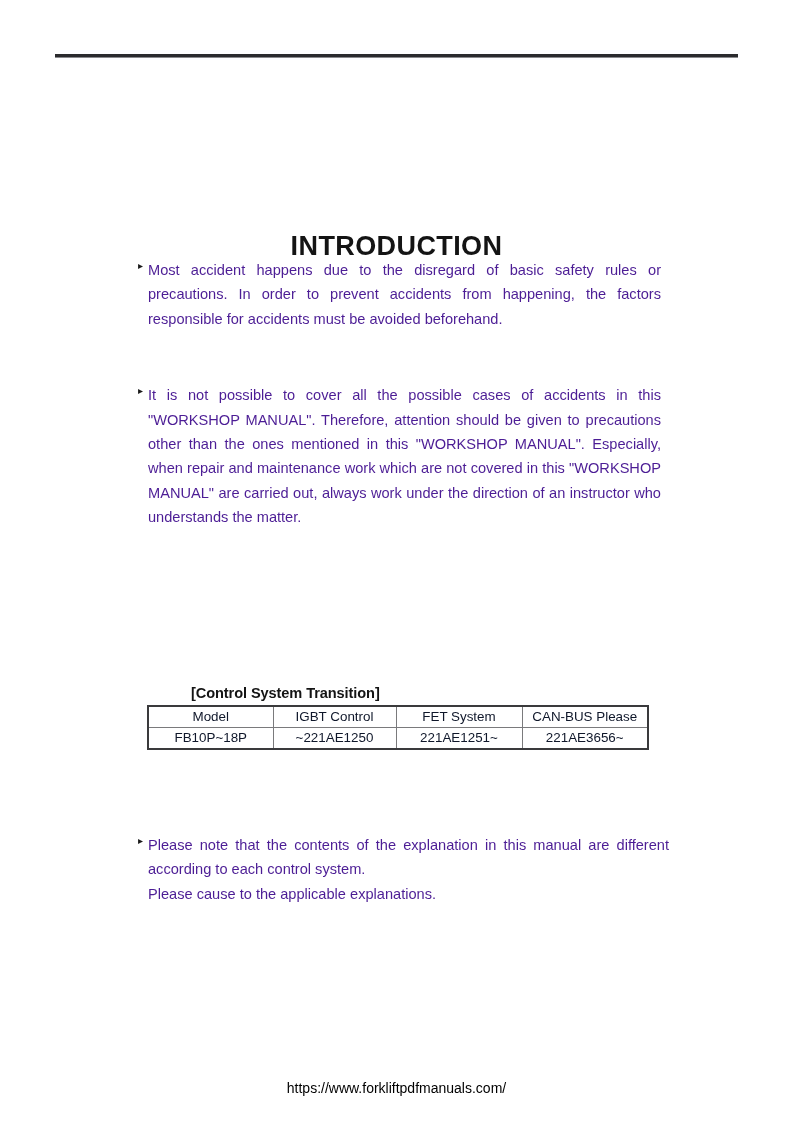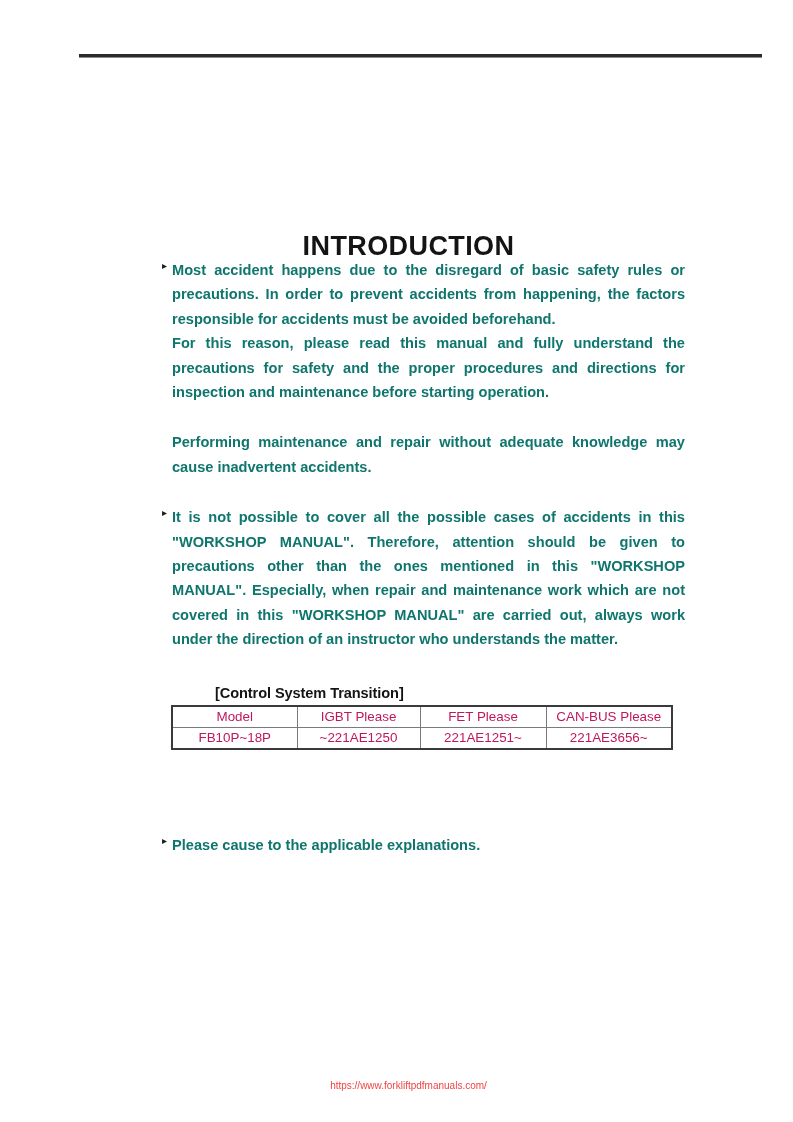--- a/index.html
+++ b/index.html
@@ -13,21 +13,20 @@
     height: 1122px;
     position: relative;
     font-family: "Liberation Sans", sans-serif;
     color: #1a1a1a;
     overflow: hidden;
   }
 
   .page {
     position: absolute;
     inset: 0;
-    margin-left: 24px;
   }
 
   
   .top-rule {
     position: absolute;
     left: 55px;
     top: 54px;
     width: 683px;
     height: 3px;
     background: #2b2b2d;
@@ -70,22 +69,21 @@
     line-height: 1;
     color: #1a1a1a;
   }
 
   .para {
     font-size: 14.6px;
     line-height: 24.4px;
     text-align: justify;
     text-justify: inter-word;
     margin: 0;
-    color: #0f766e;
-    font-weight: bold;
+    color: #4c1d95;
   }
   .gap-md { height: 26px; }
 
   
   .table-section {
     position: absolute;
     left: 147px;
     top: 685px;
     width: 500px;
   }
@@ -100,21 +98,21 @@
   table.transition {
     border-collapse: collapse;
     width: 500px;
     table-layout: fixed;
     border: 2px solid #3a3a3c;
   }
   table.transition td {
     border: 1px solid #7a7a7c;
     text-align: center;
     font-size: 13.4px;
-    color: #be185d;
+    color: #0f172a;
     height: 20px;
     padding: 0 2px;
     line-height: 20px;
     white-space: nowrap;
     overflow: hidden;
   }
   table.transition tr.head td {
     font-size: 13.4px;
   }
   col.c-model  { width: 125px; }
@@ -131,46 +129,42 @@
     padding-left: 8px;
   }
 
   
   .footer-url {
     position: absolute;
     left: 0;
     right: 0;
     top: 1080px;
     text-align: center;
-    font-size: 10px;
-    color: #ef4444;
+    font-size: 14px;
+    color: #000000;
   }
 </style>
 </head>
 <body>
 
 <div class="page">
 
   <div class="top-rule"></div>
 
   <h1 class="doc-title">INTRODUCTION</h1>
 
   <div class="content">
 
     <div class="block">
       <span class="bullet-marker">▸</span>
       <p class="para">Most accident happens due to the disregard of basic safety rules or precautions. In order to prevent accidents from happening, the factors responsible for accidents must be avoided beforehand.</p>
-      <p class="para">For this reason, please read this manual and fully understand the precautions for safety and the proper procedures and directions for inspection and maintenance before starting operation.</p>
     </div>
 
     <div class="gap-md"></div>
 
-    <div class="block">
-      <p class="para">Performing maintenance and repair without adequate knowledge may cause inadvertent accidents.</p>
-    </div>
 
     <div class="gap-md"></div>
 
     <div class="block">
       <span class="bullet-marker">▸</span>
       <p class="para">It is not possible to cover all the possible cases of accidents in this "WORKSHOP MANUAL". Therefore, attention should be given to precautions other than the ones mentioned in this "WORKSHOP MANUAL". Especially, when repair and maintenance work which are not covered in this "WORKSHOP MANUAL" are carried out, always work under the direction of an instructor who understands the matter.</p>
     </div>
 
   </div>
 
@@ -179,34 +173,35 @@
     <table class="transition">
       <colgroup>
         <col class="c-model">
           <col class="c-igbt">
           <col class="c-fet">
           <col class="c-can">
       </colgroup>
       <tbody>
         <tr class="head">
           <td>Model</td>
-          <td>IGBT Please</td>
-          <td>FET Please</td>
+          <td>IGBT Control</td>
+          <td>FET System</td>
           <td>CAN-BUS Please</td>
         </tr>
         <tr>
           <td>FB10P~18P</td>
           <td>~221AE1250</td>
           <td>221AE1251~</td>
           <td>221AE3656~</td>
         </tr>
       </tbody>
     </table>
   </div>
 
   <div class="closing">
     <span class="bullet-marker">▸</span>
+    <p class="para">Please note that the contents of the explanation in this manual are different according to each control system.</p>
     <p class="para">Please cause to the applicable explanations.</p>
   </div>
 
   <div class="footer-url">https://www.forkliftpdfmanuals.com/</div>
 
 </div>
 
 </body></html>

